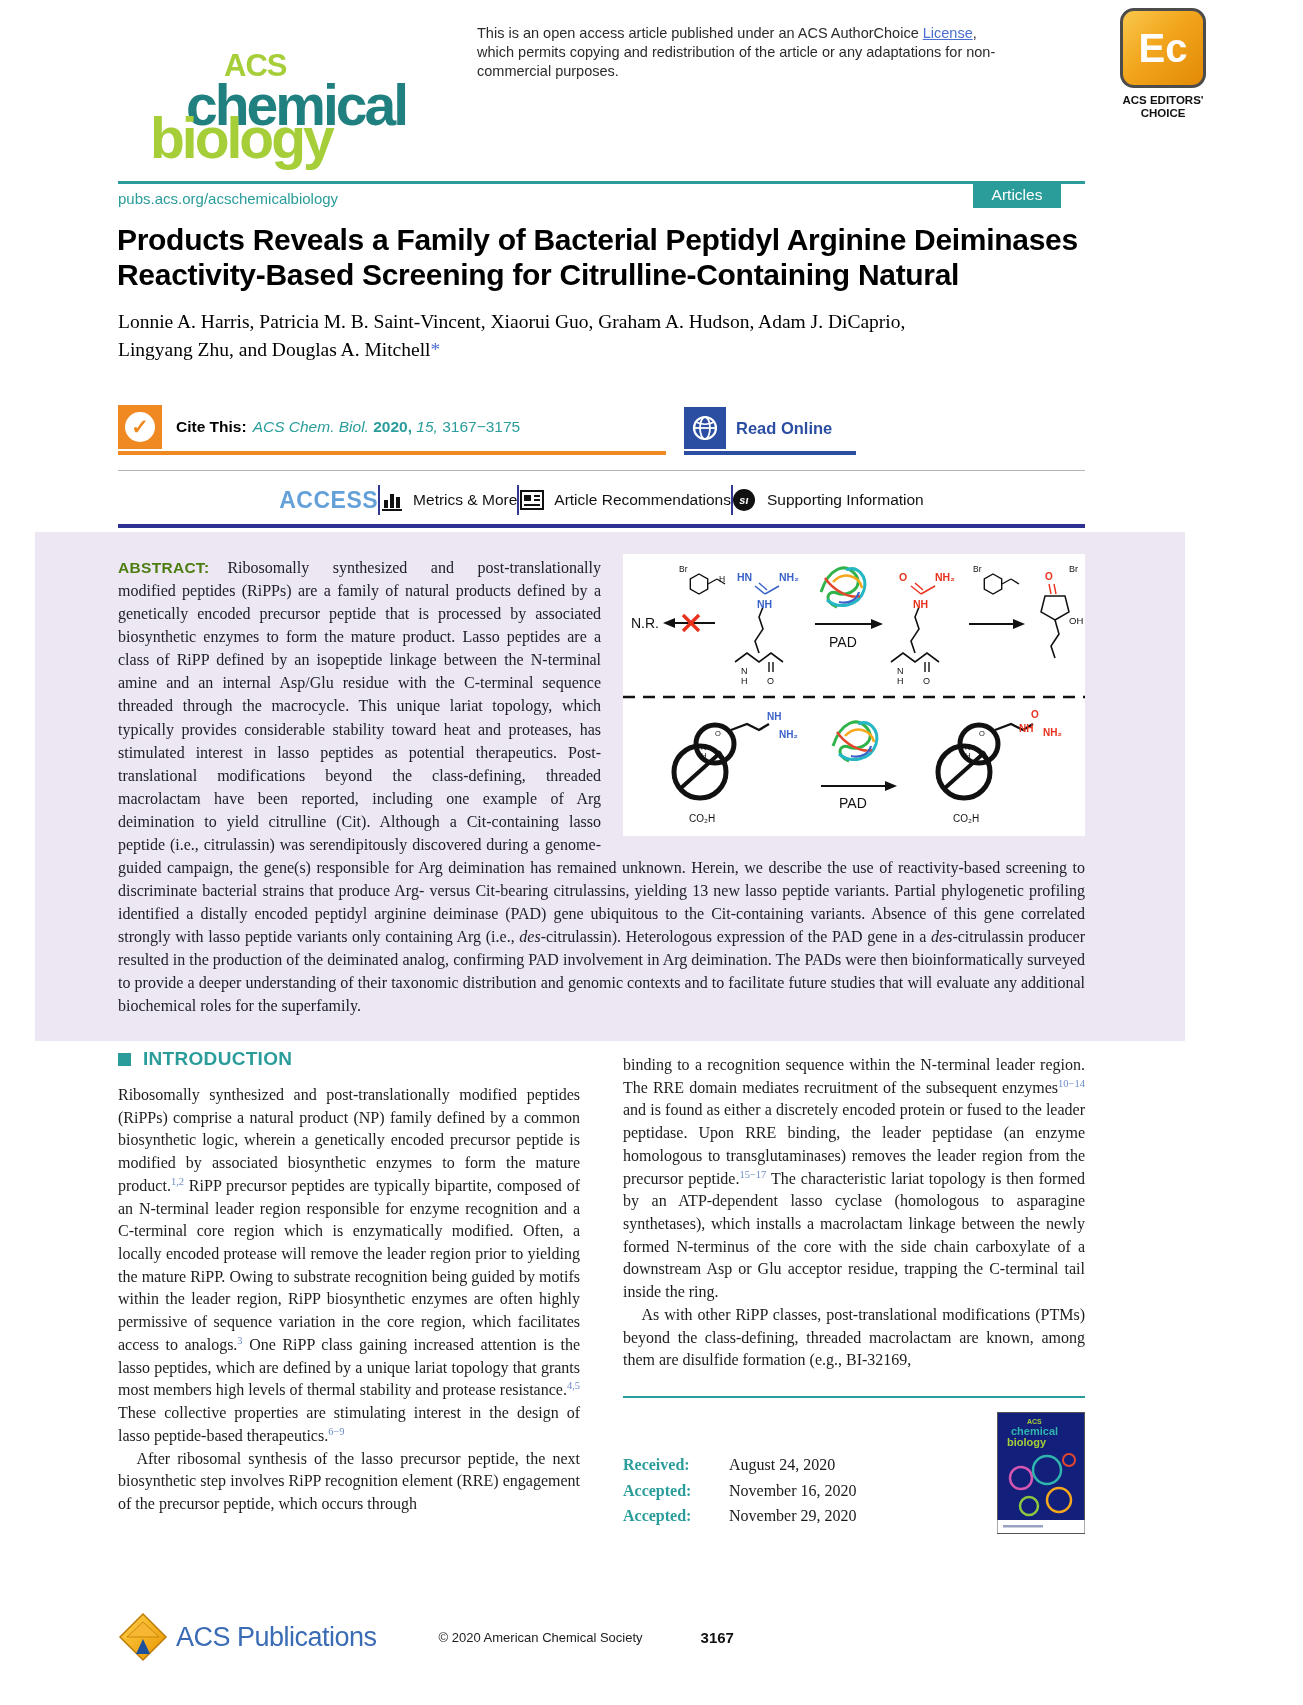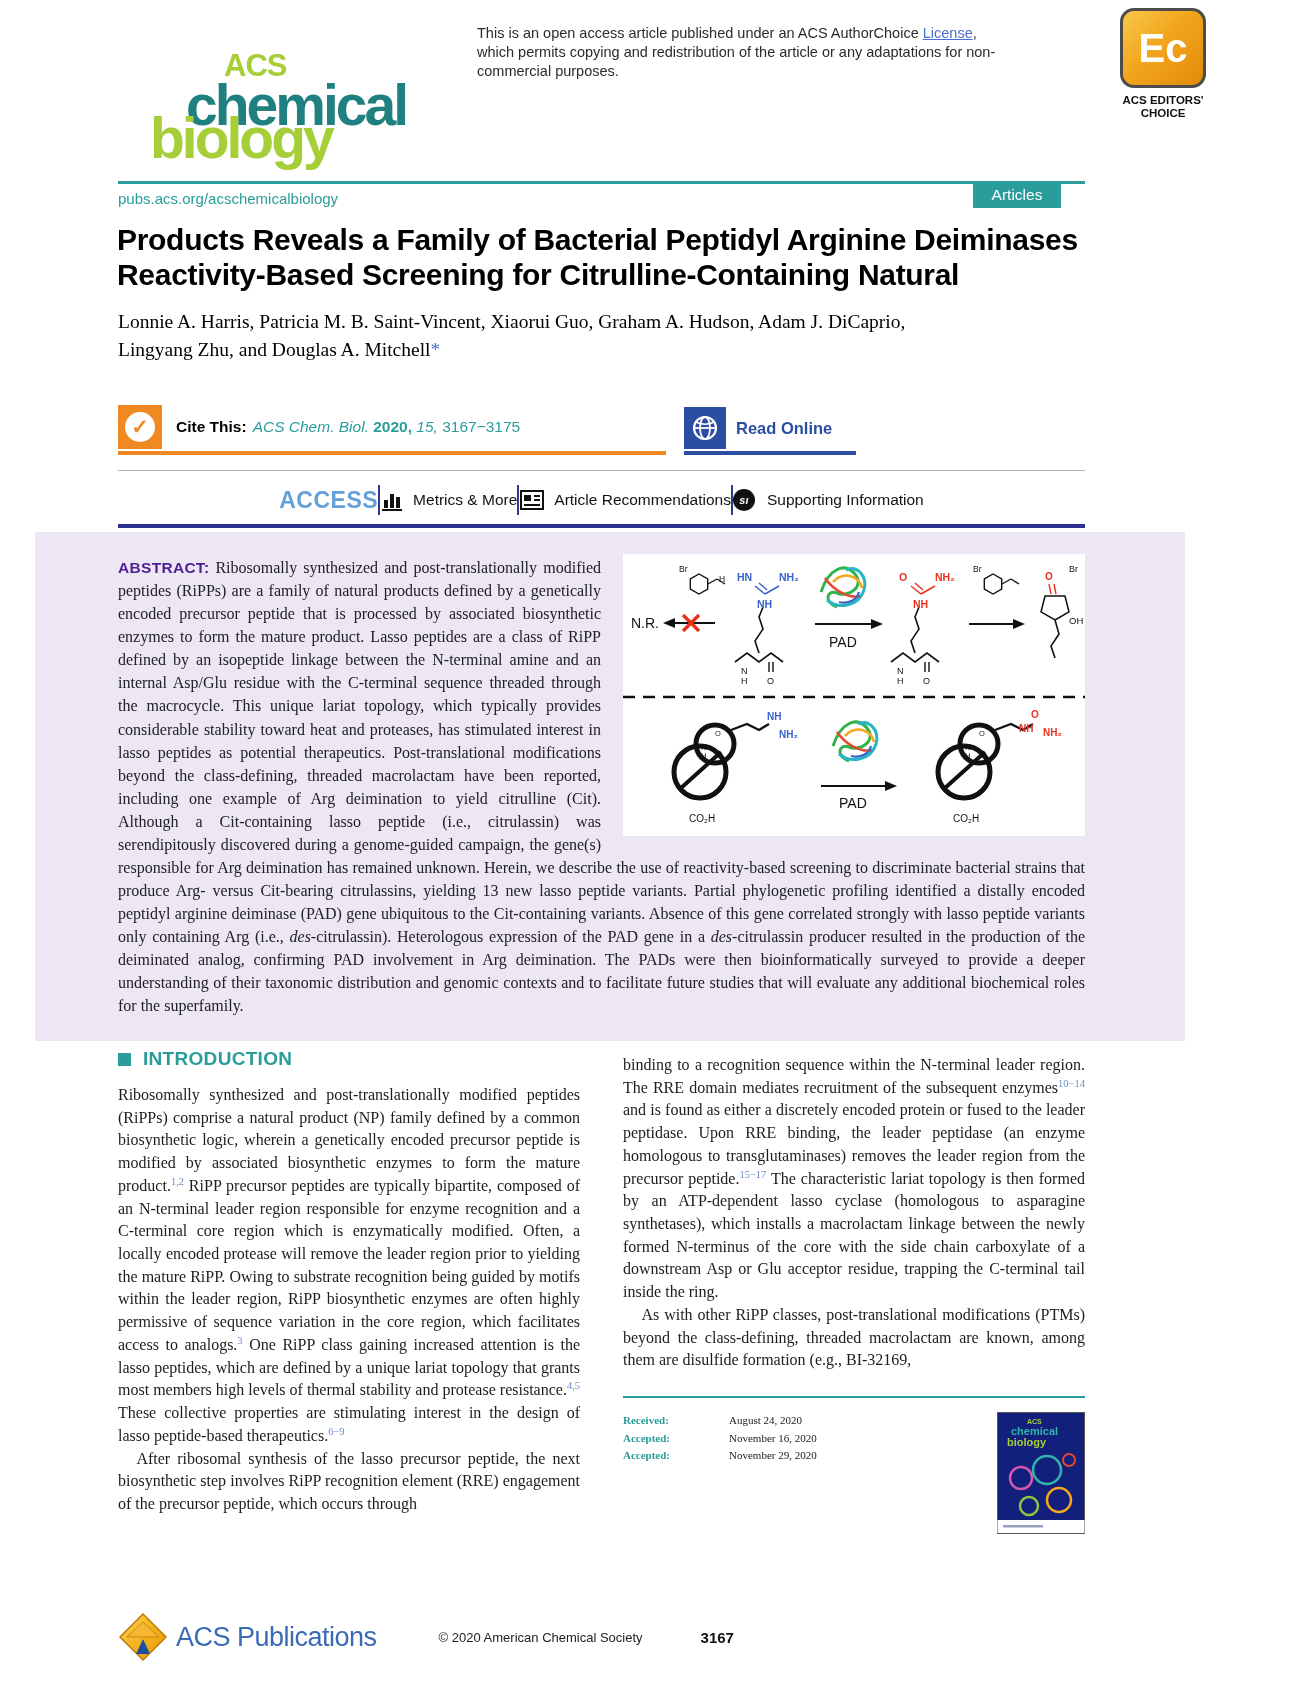--- a/index.html
+++ b/index.html
@@ -58,36 +58,36 @@
   .acc-item svg{margin-right:9px;}
   .si-circle{width:22px;height:22px;border-radius:50%;background:#111;color:#fff;font-size:11px;font-weight:bold;
              display:flex;align-items:center;justify-content:center;margin-right:12px;font-style:italic;}
   .navy-rule{position:absolute;left:118px;top:524px;width:967px;height:4px;background:#2e3192;}
 
   
   .abstract-block{position:absolute;left:35px;top:532px;width:1150px;box-sizing:border-box;
                   background:#ece7f3;padding:14px 100px 24px 83px;}
   .abs-figure{float:right;width:462px;height:282px;background:#ffffff;margin:8px 0 10px 22px;}
   .abs-text{font-size:16px;line-height:1.44;text-align:justify;color:#20202a;margin-top:10px;}
-  .abs-label{color:#4c1d95;font-family:"Liberation Sans",sans-serif;font-weight:bold;font-size:15.5px;
-             letter-spacing:0.3px;margin-right:6px;}
+  .abs-label{color:#4d7c0f;font-family:"Liberation Sans",sans-serif;font-weight:bold;font-size:15.5px;
+             letter-spacing:0.3px;margin-right:18px;}
 
   
   .columns{position:absolute;left:118px;top:1048px;width:967px;display:flex;gap:43px;}
   .col{width:462px;}
   .intro-heading{display:flex;align-items:center;font-family:"Liberation Sans",sans-serif;font-weight:bold;
                  font-size:19px;color:#2a9d9b;letter-spacing:0.3px;margin:0 0 14px 0;}
   .intro-square{width:13px;height:13px;background:#2a9d9b;margin-right:12px;flex:none;}
   .col p{margin:0;font-size:16px;line-height:1.42;text-align:justify;color:#1c1c1c;}
   .col p.indent{text-indent:1.15em;}
   sup.ref{color:#6d8dc9;font-size:10.5px;line-height:0;font-family:"Liberation Serif",serif;}
 
   
   .dates-block{margin-top:24px;border-top:2.5px solid #2a9d9b;padding-top:14px;display:flex;}
-  .dates{flex:1;font-size:11px;line-height:1.6;}
+  .dates{flex:1;font-size:16px;line-height:1.6;margin-top:40px;}
   .dates .dlabel{display:inline-block;width:106px;color:#2a9d9b;font-weight:bold;}
   .cover-thumb{width:88px;height:122px;margin-left:26px;flex:none;}
 
   
   .footer{position:absolute;left:118px;top:1612px;width:1067px;display:flex;align-items:center;}
   .pub-logo{display:flex;align-items:center;cursor:pointer;}
   .pub-logo-text{margin-left:8px;color:#3a6bb5;font-family:"Liberation Sans",sans-serif;font-size:27px;letter-spacing:-0.5px;}
   .copyright{margin-left:62px;font-family:"Liberation Sans",sans-serif;font-size:13px;color:#222;}
   .pagenum{margin-left:58px;font-family:"Liberation Sans",sans-serif;font-weight:bold;font-size:15px;color:#111;}
   .doi-block{margin-left:auto;text-align:right;line-height:1.45;}

